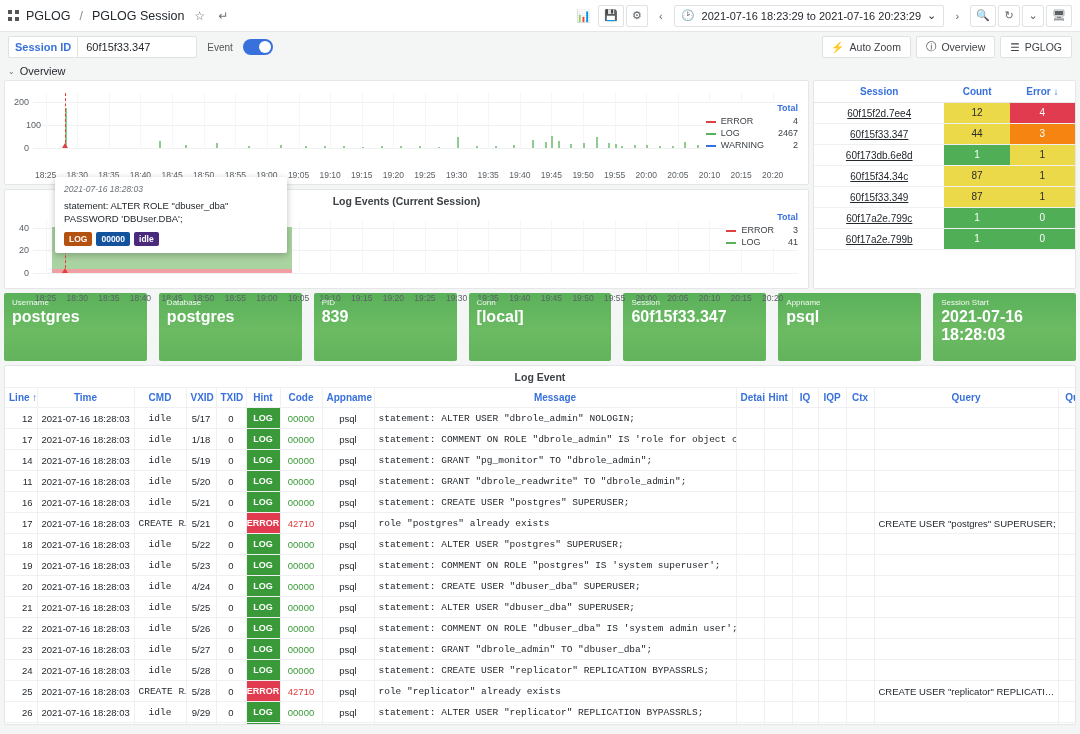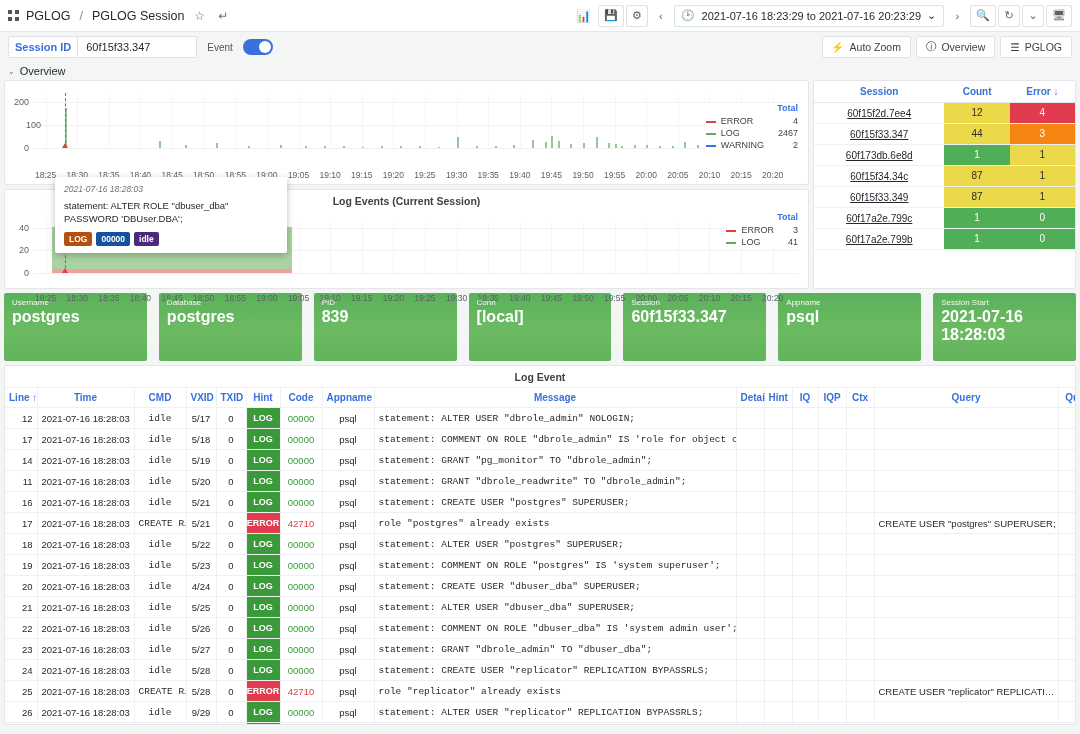--- a/index.html
+++ b/index.html
@@ -586,21 +586,21 @@
    <td></td>
    <td></td>
    <td></td>
    <td class="qtext"></td>
    <td></td>
         </tr>
         <tr>
    <td class="r">17</td>
    <td class="c">2021-07-16 18:28:03</td>
    <td class="c mono">idle</td>
-   <td class="c">5/18</td>
+   <td class="c">1/18</td>
    <td class="c">0</td>
    <td style="padding:0">
             <span class="lvl" style="background:#3a9a3a;margin:0">LOG</span>
           </td>
    <td class="c code-log">00000</td>
    <td class="c">psql</td>
    <td class="mono">statement: COMMENT ON ROLE "dbrole_admin" IS 'role for object creation';</td>
    <td></td>
    <td></td>
    <td></td>

